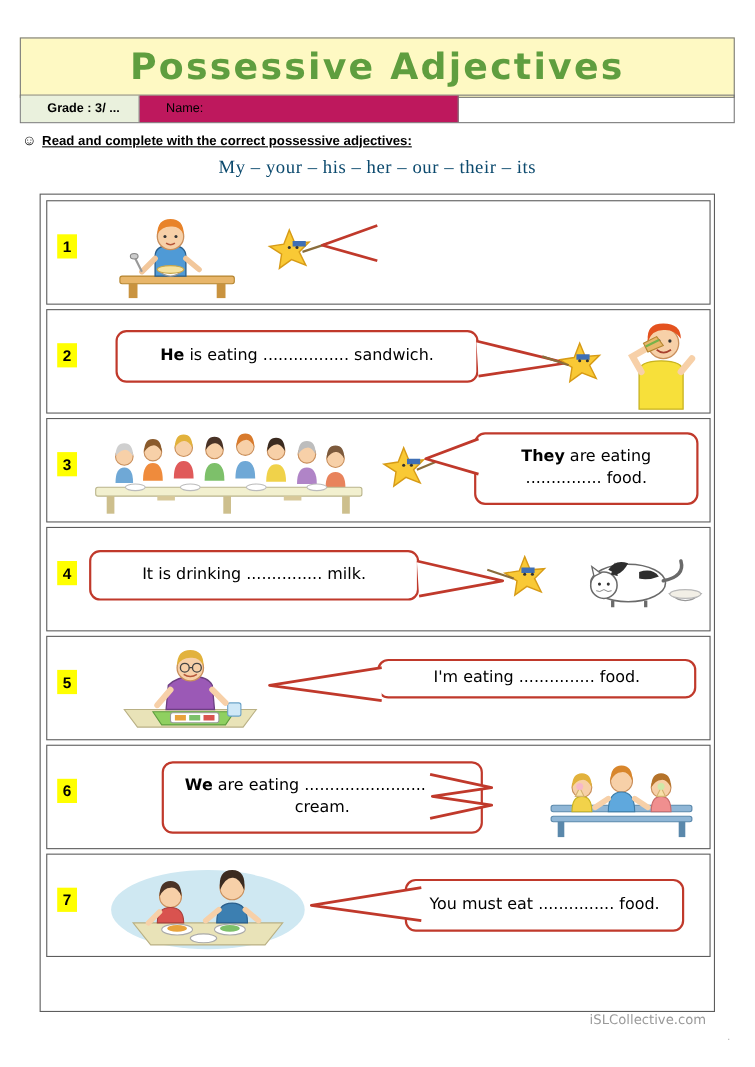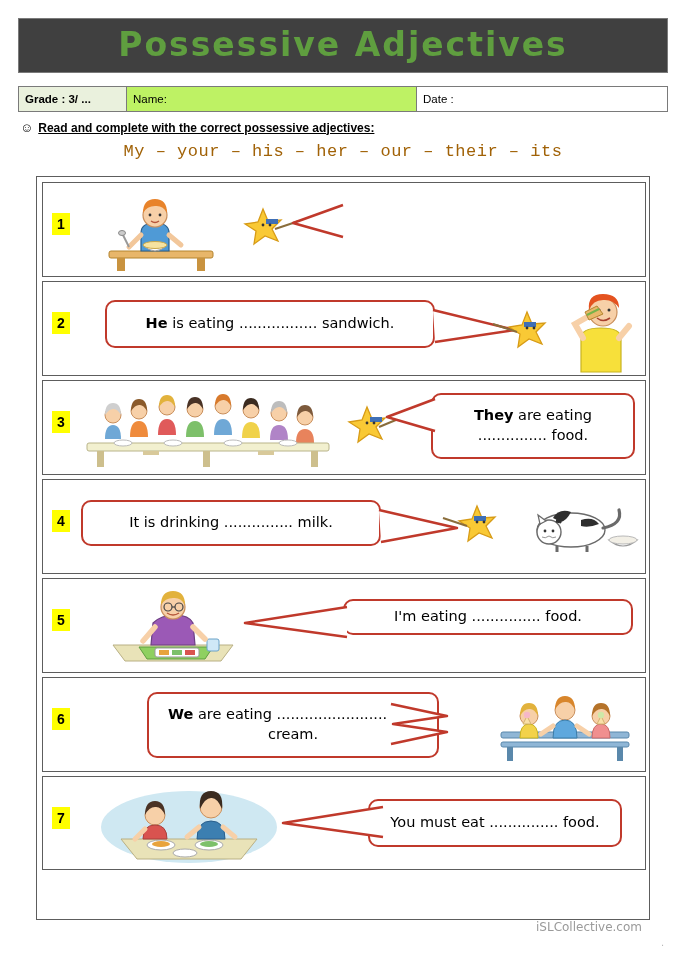--- a/index.html
+++ b/index.html
@@ -18,26 +18,26 @@
     position: absolute;
     left: 0; top: 0;
     width: 686px;
     height: 970px;
     background: #ffffff;
   }
   
   .title-box {
     position: absolute;
     left: 18px;
-    top: 18px;
+    top: 34px;
     width: 650px;
     height: 55px;
     border: 1px solid #7a7a7a;
     box-sizing: border-box;
-    background: #404040;
+    background: #fef9c3;
   }
   .title-text {
     position: absolute;
     left: 0; right: 0;
     top: 6px;
     text-align: center;
     font-size: 33px;
     font-weight: bold;
     letter-spacing: 2px;
     color: #5f9e3f;
@@ -51,34 +51,34 @@
     width: 650px;
     height: 26px;
     box-sizing: border-box;
     display: flex;
     border: 1px solid #7a7a7a;
   }
   .info-cell {
     box-sizing: border-box;
     display: flex;
     align-items: center;
-    padding-left: 6px;
+    padding-left: 24px;
     font-size: 11.5px;
     color: #000;
   }
   .info-grade {
     width: 108px;
     background: #eaf1dd;
     border-right: 1px solid #7a7a7a;
     font-weight: bold;
   }
   .info-name {
     width: 290px;
     border-right: 1px solid #7a7a7a;
-    background: #bef264;
+    background: #be185d;
   }
   .info-date {
     flex: 1;
     background: #ffffff;
   }
   
   .instruction {
     position: absolute;
     left: 20px;
     top: 120px;
@@ -95,23 +95,23 @@
     text-decoration: underline;
     font-weight: bold;
     font-size: 12px;
   }
   .wordbank {
     position: absolute;
     left: 0; right: 0;
     top: 142px;
     text-align: center;
     font-size: 17px;
-    color: #a16207;
+    color: #0c4a6e;
     letter-spacing: 0.5px;
-    font-family: Liberation Mono, monospace;
+    font-family: Liberation Serif, serif;
   }
   
   .ex-frame {
     position: absolute;
     left: 36px;
     top: 176px;
     width: 614px;
     height: 744px;
     border: 1px solid #5d5d5d;
     box-sizing: border-box;
@@ -186,21 +186,20 @@
 
 <div class="page">
 
   <div class="title-box">
     <div class="title-text">Possessive Adjectives</div>
   </div>
 
   <div class="info-row">
     <div class="info-cell info-grade">Grade : 3/ ...</div>
     <div class="info-cell info-name">Name:</div>
-    <div class="info-cell info-date">Date :</div>
   </div>
 
   <div class="instruction">
     <span class="smiley">☺</span>
     <span class="text">Read and complete with the correct possessive adjectives:</span>
   </div>
   <div class="wordbank">My – your – his – her – our – their – its</div>
 
   <div class="ex-frame">
 

